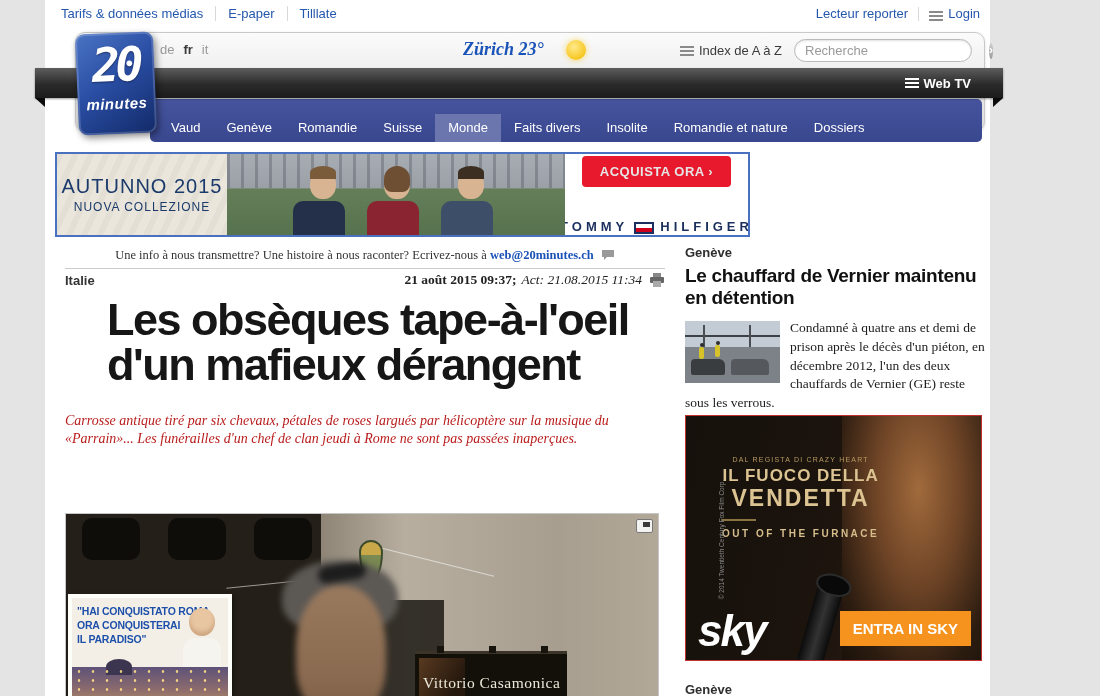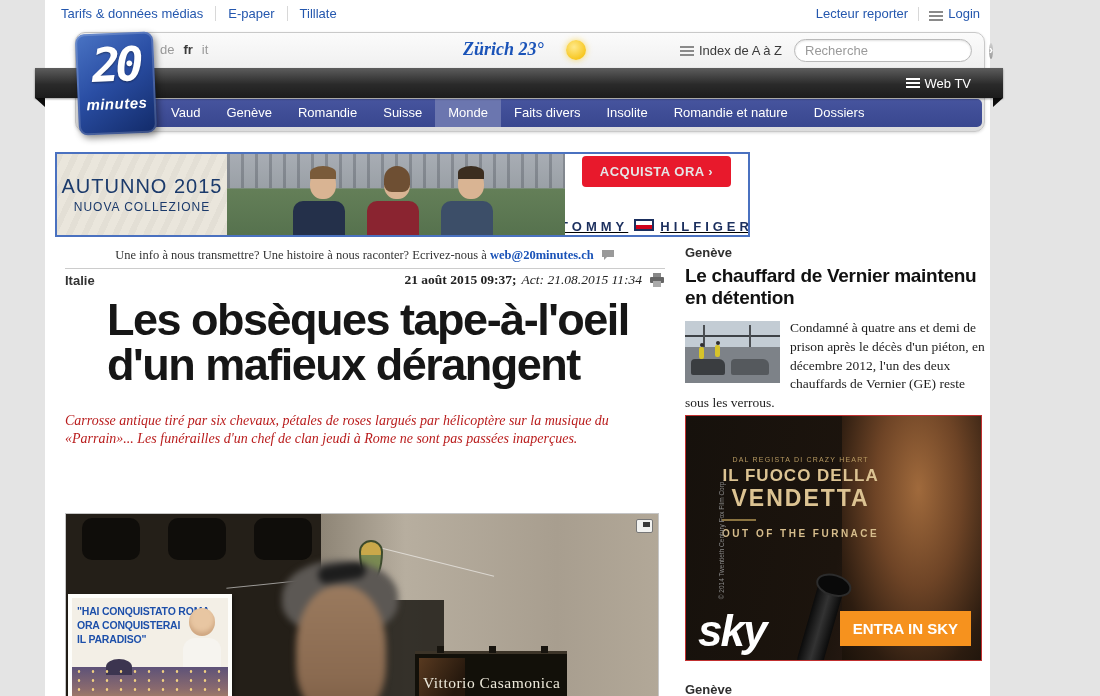--- a/index.html
+++ b/index.html
@@ -62,25 +62,25 @@
              background:linear-gradient(#5d5d5d,#2a2a2a 55%,#1c1c1c);
              display:flex; align-items:stretch; box-shadow:0 1px 2px rgba(0,0,0,.4); }
   .fold { position:absolute; top:98px; width:0; height:0; z-index:2; }
   .fold.l { left:-10px; border-top:9px solid #0c0c0c; border-left:10px solid transparent; }
   .fold.r { left:948px; border-top:9px solid #0c0c0c; border-right:10px solid transparent; }
   .mn-items { display:flex; margin-left:130px; }
   .mn-item { color:#fff; font-size:13px; font-weight:bold; line-height:30px; padding:0 12px;
              cursor:pointer; border-right:1px solid rgba(255,255,255,.06); }
   .mn-item.active { background:linear-gradient(#5a6cb2,#42529c); }
   .mn-webtv { margin-left:auto; margin-right:32px; display:flex; align-items:center;
-              color:#fff; font-size:13px; font-weight:normal; cursor:pointer; }
+              color:#fff; font-size:13px; font-weight:bold; cursor:pointer; }
   .mn-webtv .burger { color:#fff; }
 
   
-  .subnav { position:absolute; left:105px; top:99px; width:832px; height:28px; z-index:2;
+  .subnav { position:absolute; left:105px; top:99px; width:832px; height:43px; z-index:2;
             background:linear-gradient(#46549e,#39478f); border-radius:0 5px 5px 5px;
             display:flex; align-items:flex-end; padding-left:8px; }
   .sn-item { color:#fff; font-size:13px; line-height:28px; padding:0 13px; cursor:pointer; }
   .sn-item.active { background:#6b76af; }
 
   
   .adbanner { position:absolute; left:10px; top:152px; width:695px; height:85px;
               border:2px solid #4a71c0; display:flex; cursor:pointer; background:#fff; overflow:hidden; }
   .ad-left { width:170px; background:#eae6dc; display:flex; flex-direction:column;
              justify-content:center; align-items:center; position:relative; }
@@ -95,21 +95,21 @@
   .person { position:absolute; bottom:0; }
   .head { width:26px; height:30px; border-radius:50% 50% 45% 45%; background:#d9b493; margin:0 auto; position:relative; }
   .hair { position:absolute; top:-3px; left:0; right:0; height:13px; border-radius:50% 50% 0 0; background:#7a5b3a; }
   .hair.dark { background:#3c2e20; }
   .hair.long { height:26px; border-radius:50% 50% 30% 30%; background:#6e4f33; }
   .torso { width:52px; height:34px; border-radius:10px 10px 0 0; margin-top:2px; }
   .ad-right { width:183px; background:#fff; display:flex; flex-direction:column;
               justify-content:center; align-items:center; }
   .ad-cta { background:#e8192c; color:#e5e5e5; font-weight:bold; font-size:13px; letter-spacing:.5px;
             padding:8px 18px; border-radius:4px; cursor:pointer; }
-  .ad-brand { display:flex; align-items:flex-start; margin-top:32px;text-decoration:underline; }
+  .ad-brand { display:flex; align-items:flex-end; margin-top:32px; }
   .ad-brand span { color:#1b2f5e; font-weight:bold; font-size:13px; letter-spacing:4px; }
   .th-flag { width:20px; height:12px; margin:0 6px; border:2px solid #1b2f5e;
              background:linear-gradient(180deg,#fff 0 50%, #d0021b 50% 100%); }
 
   
   .tipline { position:absolute; left:20px; top:248px; width:600px; text-align:center;
              font-family:"Liberation Serif", serif; font-size:12.5px; color:#333; }
   .tipline a { color:#1a53b8; font-weight:bold; text-decoration:none; cursor:pointer; }
   .bubble { display:inline-block; vertical-align:-2px; margin-left:4px; color:#9a9a9a; }
   .rule { position:absolute; left:20px; top:268px; width:600px; border-top:1px solid #ccc; }

